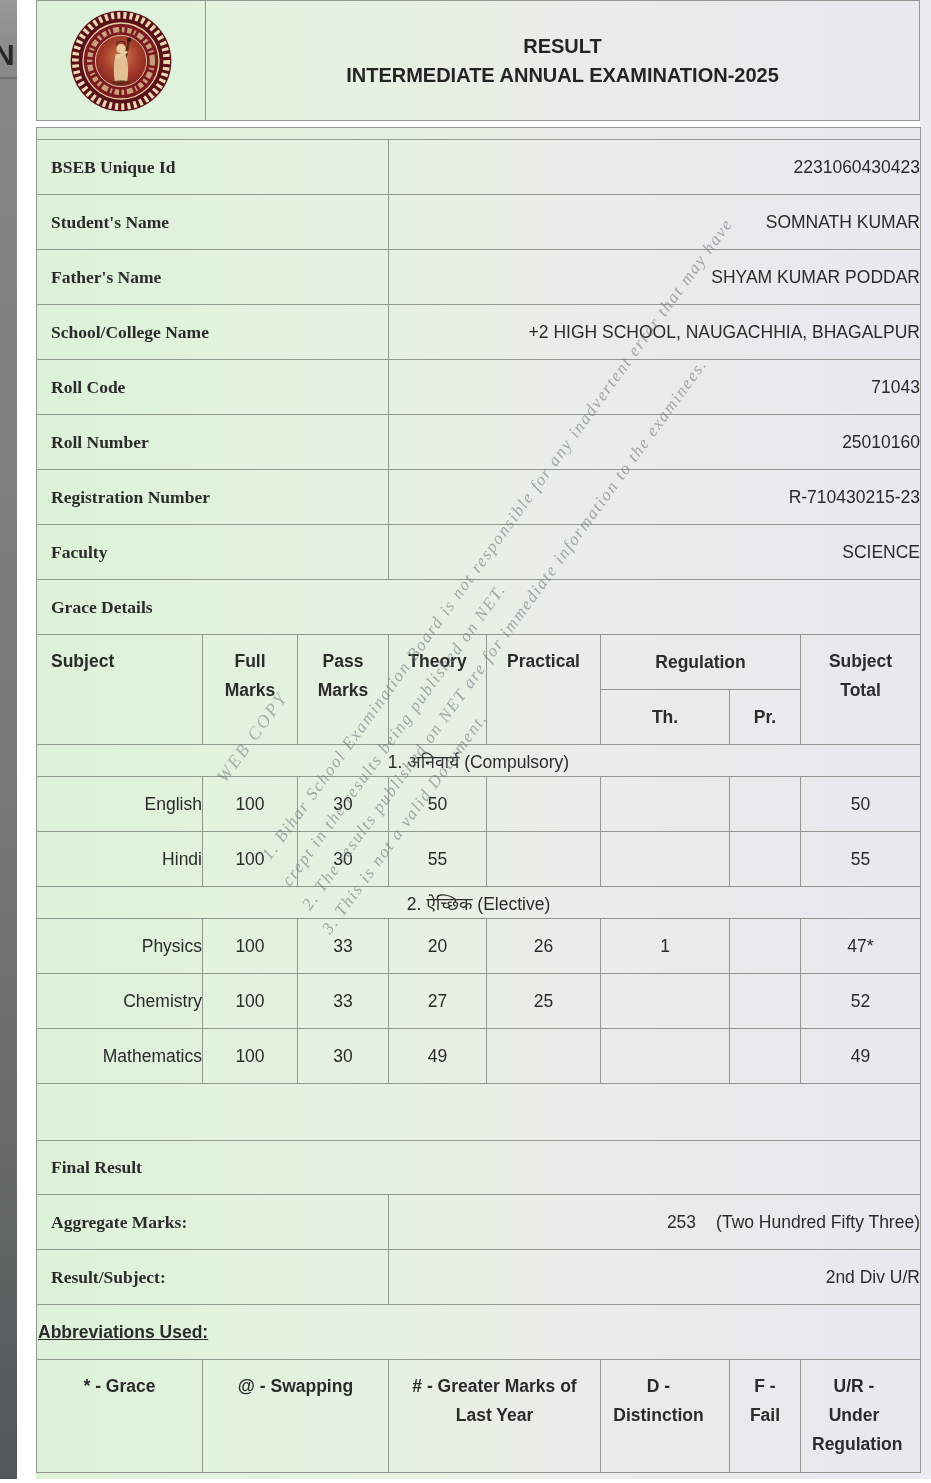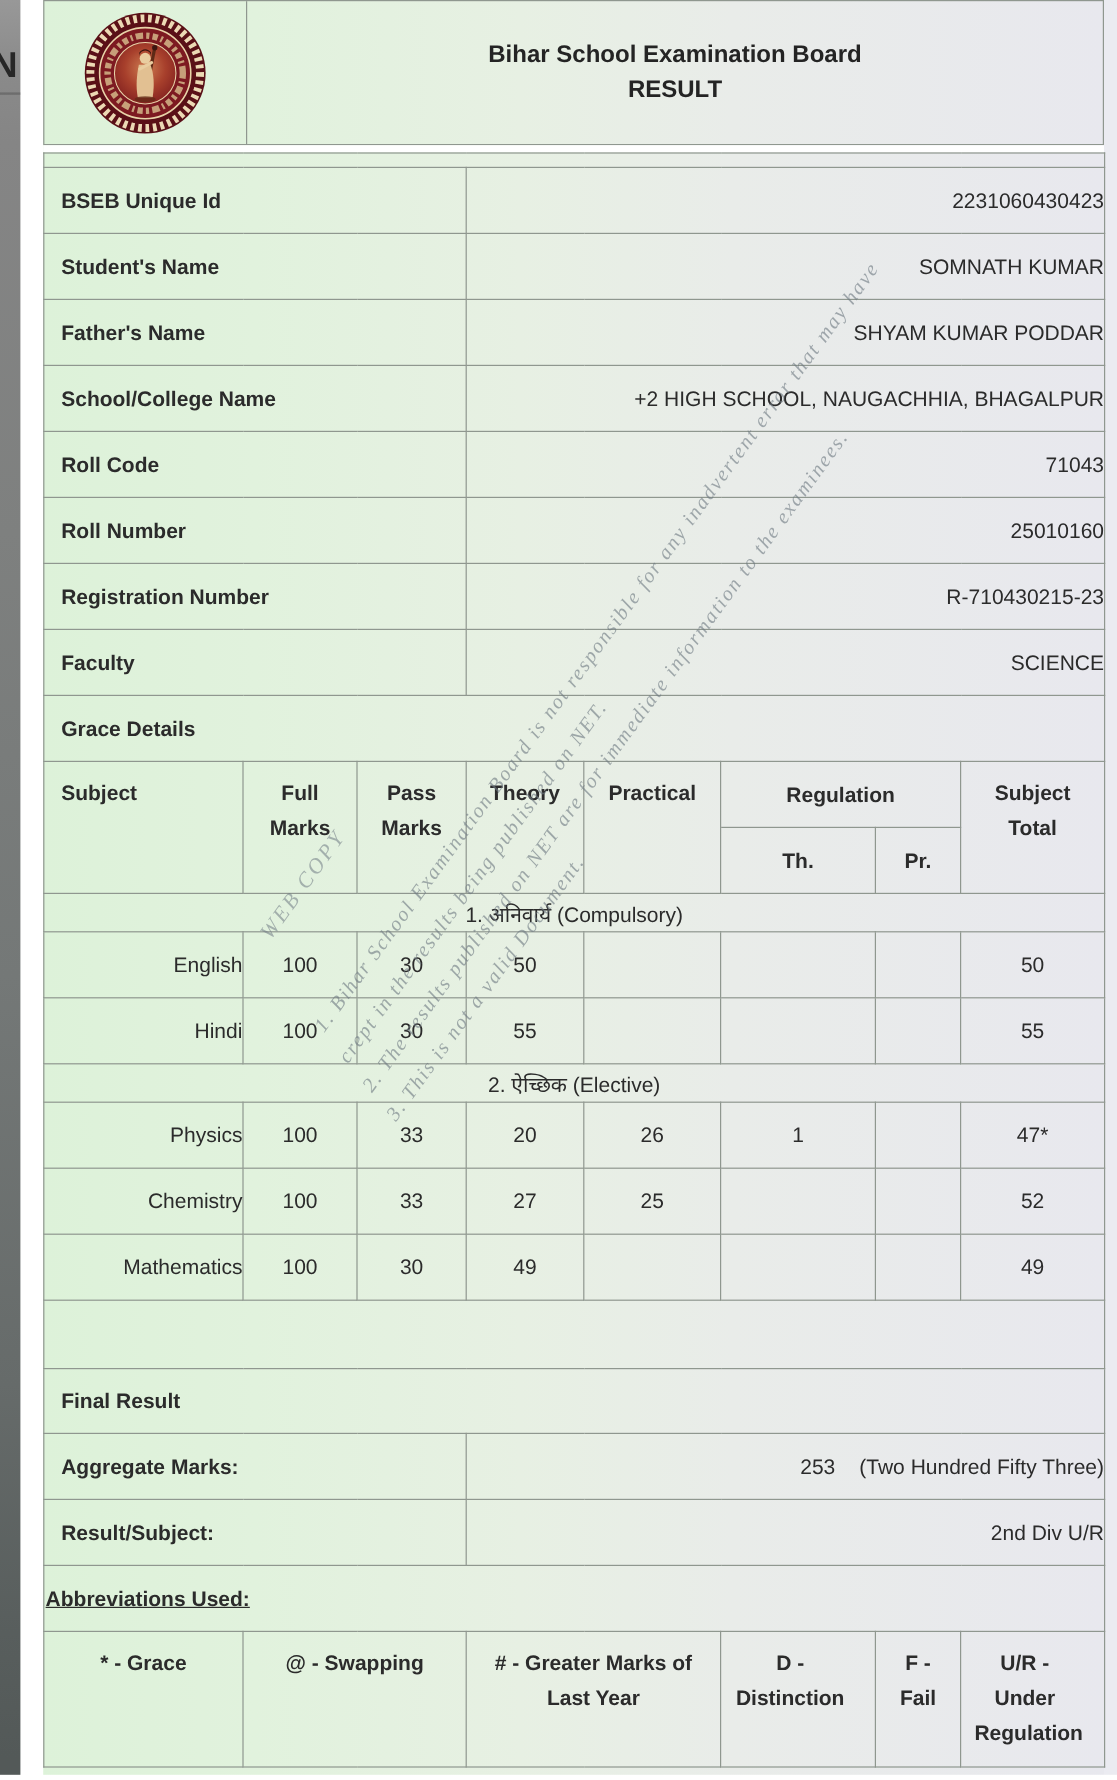--- a/index.html
+++ b/index.html
@@ -26,21 +26,21 @@
 
   table.body{width:884px;border-collapse:collapse;table-layout:fixed;background:transparent;}
   table.body td{border:1px solid #8f978f;color:#2b2b2b;font-size:17.5px;box-sizing:border-box;}
   tr.r-spacer td{height:12px;}
   tr.r55 td{height:55px;}
   tr.r110 td{height:55px;}
   tr.r32 td{height:32px;}
   tr.r57 td{height:57px;}
   tr.r54 td{height:54px;}
   tr.r113 td{height:113px;}
-  td.lbl{font-weight:bold;color:#1e1e1e;padding:0 0 0 14px;text-align:left;}
+  td.lbl{font-weight:bold;color:#1e1e1e;padding:0 0 0 14px;text-align:left;font-family:Liberation Serif, serif;}
   td.val{padding:0 0 0 14px;text-align:right;}
   td.c{text-align:center;}
   td.sec{font-weight:normal;color:#1e1e1e;padding:0 0 0 0;text-align:center;font-size:17.5px;}
   td.hd{font-weight:bold;color:#1e1e1e;text-align:center;vertical-align:top;padding:12px 10px 0 10px;line-height:29px;margin-left:48px;}
   td.hd.subj{text-align:left;padding-left:14px;}
   td.hd.mid{vertical-align:middle;padding-top:0;}
   td.hd.total{padding:12px 16px 0 16px;}
   td.ab{font-weight:bold;color:#1e1e1e;text-align:center;vertical-align:top;padding:12px 18px 0 18px;line-height:29px;}
   td.ab.wide{padding:12px 24px 0 11px;}
   td.abbr-title{text-align:left;font-weight:bold;color:#1e1e1e;}
@@ -85,22 +85,22 @@
           <line x1="9" y1="-24" x2="1" y2="18" stroke="#5e2a16" stroke-width="3"></line>
           <circle cx="9" cy="-24" r="2.5" fill="#3c1510"></circle>
           <path d="M-6,-8 C-8,2 -9,12 -7,23 L7,23 C9,10 8,0 5,-8 Z" fill="#e2c092"></path>
           <path d="M-5,-4 L6,-10" stroke="#e9cda0" stroke-width="3" stroke-linecap="round"></path>
           <circle cx="0" cy="-14" r="5.2" fill="#e9cda0"></circle>
           <path d="M-5.5,-16 a5.5 5.5 0 0 1 11,0 l0,-3.5 a6.5 6.5 0 0 0 -11,0 z" fill="#3c1510"></path>
           <ellipse cx="0" cy="24.5" rx="10" ry="2.8" fill="#5e2a16" opacity="0.7"></ellipse>
         </svg>
       </div>
       <div class="title-cell">
-        <div class="title-line">Bihar School Examination Board</div>
         <div class="title-line">RESULT</div>
+        <div class="title-line">INTERMEDIATE ANNUAL EXAMINATION-2025</div>
       </div>
     </div>
 
     <div class="gap"></div>
 
     <table class="body">
       <colgroup>
         <col style="width:166px">
           <col style="width:95px">
           <col style="width:91px">

